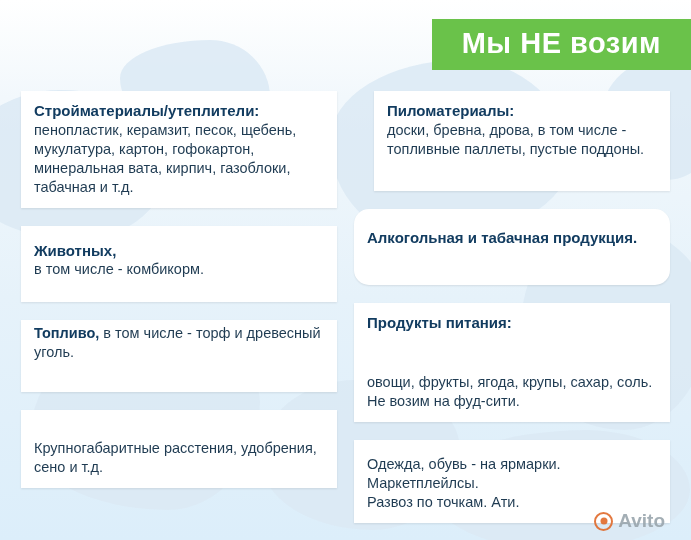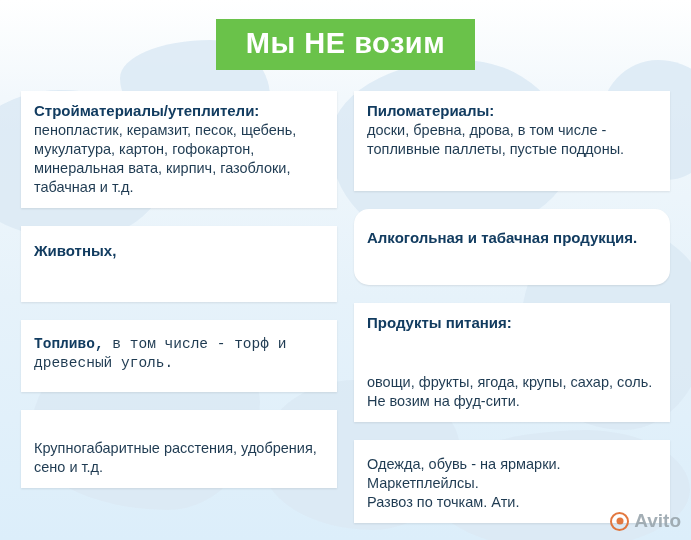--- a/index.html
+++ b/index.html
@@ -33,21 +33,21 @@
   .b3 { left: 330px; top: 60px; width: 240px; height: 180px; border-radius: 55% 45% 60% 40% / 45% 55% 45% 55%; }
   .b4 { left: 520px; top: 220px; width: 190px; height: 210px; border-radius: 40% 60% 45% 55% / 55% 45% 55% 45%; }
   .b5 { left: 30px; top: 330px; width: 230px; height: 180px; border-radius: 50% 50% 40% 60% / 60% 40% 60% 40%; }
   .b6 { left: 260px; top: 380px; width: 200px; height: 150px; }
   .b7 { left: 430px; top: 430px; width: 260px; height: 120px; border-radius: 60% 40% 50% 50% / 50% 50% 50% 50%; }
   .b8 { left: 600px; top: 60px; width: 120px; height: 120px; }
 
   .title-wrap {
     position: relative;
     display: flex;
-    justify-content: center;
+    justify-content: flex-end;
     padding-top: 19px;
   }
   .title {
     background: #6ac24a;
     color: #ffffff;
     font-size: 29px;
     font-weight: bold;
     letter-spacing: .5px;
     padding: 10px 30px 12px 30px;
     line-height: 1;
@@ -85,31 +85,31 @@
   .card .hd-inline {
     font-weight: bold;
     color: #123c60;
   }
   .card .body {
     display: block;
   }
   
   .c-l1 { min-height: 100px; }
   .c-l2 { min-height: 76px; padding-top: 15px; }
-  .c-l3 { min-height: 72px; padding-top: 15px; font-family: Liberation Mono, monospace; }
+  .c-l3 { min-height: 72px; padding-top: 4px; }
   .c-l4 { min-height: 72px; padding-top: 29px; }
   
-  .c-r1 { min-height: 100px; }
+  .c-r1 { min-height: 100px; margin-left: 20px; }
   .c-r2 { min-height: 76px; padding-top: 19px; border-radius: 15px; }
   .c-r3 { min-height: 92px; }
   .c-r4 { min-height: 72px; padding-top: 15px; }
 
   .watermark {
     position: absolute;
-    right: 10px;
+    right: 26px;
     bottom: 8px;
     display: flex;
     align-items: center;
     gap: 5px;
     color: #9aa6ad;
     font-size: 19px;
     font-weight: bold;
     opacity: .9;
   }
   .wm-mark {
@@ -154,20 +154,21 @@
 
     <div class="col">
 
       <div class="card c-l1">
         <span class="hd">Стройматериалы/утеплители:</span>
         <span class="body">пенопластик, керамзит, песок, щебень, мукулатура, картон, гофокартон, минеральная вата, кирпич, газоблоки, табачная и т.д.</span>
       </div>
 
       <div class="card c-l2">
         <span class="hd">Животных,</span>
+        <span class="body">в том числе - комбикорм.</span>
       </div>
 
       <div class="card c-l3">
         <span class="hd-inline">Топливо,</span><span> в том числе - торф и древесный уголь.</span>
       </div>
 
       <div class="card c-l4">
         <span class="body">Крупногабаритные расстения, удобрения, сено и т.д.</span>
       </div>
 

